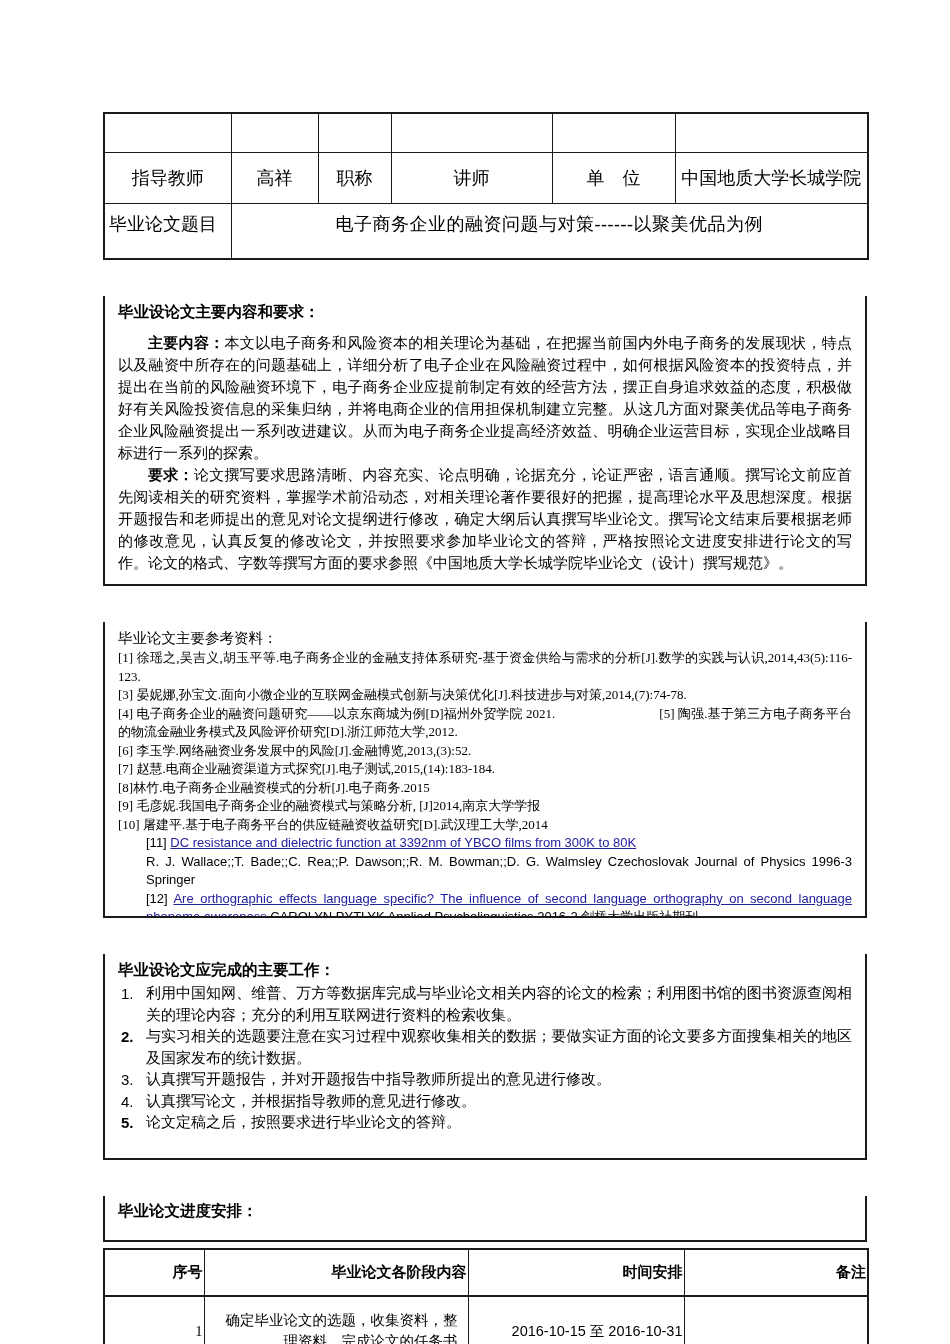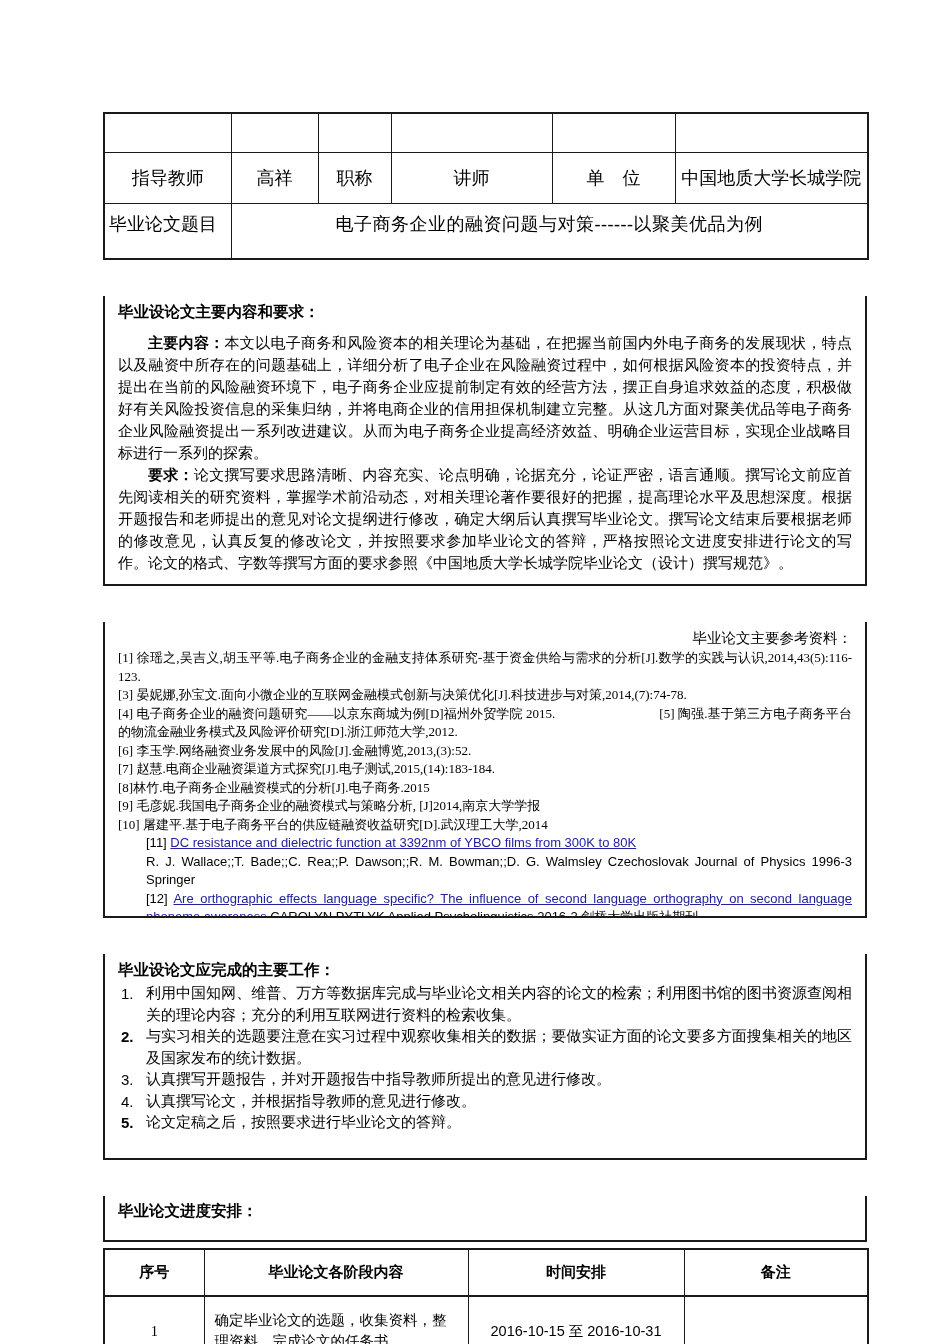--- a/index.html
+++ b/index.html
@@ -23,21 +23,21 @@
   
   .box{border:2px solid #1a1a1a;border-top:none;box-sizing:border-box;
     padding:6px 13px 0 13px;overflow:hidden;margin-top:36px;}
   .box-req{height:290px;font-size:15px;line-height:22px;}
   .box-ref{height:296px;font-size:13px;line-height:18.5px;}
   .box-work{height:206px;font-size:15px;line-height:21.5px;}
   .box-sched{height:46px;padding-top:5px;}
 
   .h-sans{font-family:"Liberation Sans",sans-serif;font-weight:bold;
     font-size:15.5px;line-height:20px;}
-  .h-serif{font-size:14.5px;line-height:20px;text-align:right;}
+  .h-serif{font-size:14.5px;line-height:20px;}
 
   .para{margin:10px 0 0 0;text-indent:2em;text-align:justify;}
   .para .lbl{font-family:"Liberation Sans",sans-serif;font-weight:bold;}
 
   
   .ref-list{margin-top:1px;}
   .ref-line{text-align:justify;}
   .ref-line.latin{font-family:"Liberation Sans",sans-serif;font-size:13px;padding-left:28px;}
   .ref-spacer{display:inline-block;width:104px;}
   a.ref-link{text-decoration:underline;cursor:pointer;}
@@ -46,21 +46,21 @@
   .work-list{margin-top:3px;}
   .work-item{display:flex;}
   .work-num{flex:none;width:28px;padding-left:3px;box-sizing:border-box;
     font-family:"Liberation Sans",sans-serif;}
   .work-num.bold,.work-text.bold{font-weight:bold;}
   .work-text{flex:1;text-align:justify;}
 
   
   table.sched{border-collapse:collapse;width:764px;table-layout:fixed;
     margin-top:6px;border:2px solid #1a1a1a;border-bottom-width:3px;}
-  table.sched th,table.sched td{border:1px solid #1a1a1a;}
+  table.sched th,table.sched td{border:1px solid #1a1a1a;text-align:right;}
   table.sched th{height:43px;font-family:"Liberation Sans",sans-serif;
     font-weight:bold;font-size:15px;border-bottom-width:2px;}
   table.sched td{height:60px;font-size:14.5px;vertical-align:middle;}
   td.sc-no,td.sc-time,td.sc-note{text-align:center;}
   td.sc-time{font-family:"Liberation Sans",sans-serif;font-size:15px;}
   td.sc-content{text-align:left;padding:4px 10px;line-height:21px;}
 </style>
 </head>
 <body>
 
@@ -103,21 +103,21 @@
     <div class="h-sans">毕业设论文主要内容和要求：</div>
     <p class="para"><span class="lbl">主要内容：</span><span>本文以电子商务和风险资本的相关理论为基础，在把握当前国内外电子商务的发展现状，特点以及融资中所存在的问题基础上，详细分析了电子企业在风险融资过程中，如何根据风险资本的投资特点，并提出在当前的风险融资环境下，电子商务企业应提前制定有效的经营方法，摆正自身追求效益的态度，积极做好有关风险投资信息的采集归纳，并将电商企业的信用担保机制建立完整。从这几方面对聚美优品等电子商务企业风险融资提出一系列改进建议。从而为电子商务企业提高经济效益、明确企业运营目标，实现企业战略目标进行一系列的探索。</span></p>
     <p class="para" style="margin-top:0"><span class="lbl">要求：</span><span>论文撰写要求思路清晰、内容充实、论点明确，论据充分，论证严密，语言通顺。撰写论文前应首先阅读相关的研究资料，掌握学术前沿动态，对相关理论著作要很好的把握，提高理论水平及思想深度。根据开题报告和老师提出的意见对论文提纲进行修改，确定大纲后认真撰写毕业论文。撰写论文结束后要根据老师的修改意见，认真反复的修改论文，并按照要求参加毕业论文的答辩，严格按照论文进度安排进行论文的写作。论文的格式、字数等撰写方面的要求参照《中国地质大学长城学院毕业论文（设计）撰写规范》。</span></p>
   </div>
 
   <div class="box box-ref">
     <div class="h-serif">毕业论文主要参考资料：</div>
     <div class="ref-list">
         <div class="ref-line"><span>[1] 徐瑶之,吴吉义,胡玉平等.电子商务企业的金融支持体系研究-基于资金供给与需求的分析[J].数学的实践与认识,2014,43(5):116-123.</span></div>
         <div class="ref-line"><span>[3] 晏妮娜,孙宝文.面向小微企业的互联网金融模式创新与决策优化[J].科技进步与对策,2014,(7):74-78.</span></div>
-        <div class="ref-line"><span>[4] 电子商务企业的融资问题研究——以京东商城为例[D]福州外贸学院 2015.</span><span class="ref-spacer"></span><span>[5] 陶强.基于第三方电子商务平台的物流金融业务模式及风险评价研究[D].浙江师范大学,2012.</span></div>
+        <div class="ref-line"><span>[4] 电子商务企业的融资问题研究——以京东商城为例[D]福州外贸学院 2021.</span><span class="ref-spacer"></span><span>[5] 陶强.基于第三方电子商务平台的物流金融业务模式及风险评价研究[D].浙江师范大学,2012.</span></div>
         <div class="ref-line"><span>[6] 李玉学.网络融资业务发展中的风险[J].金融博览,2013,(3):52.</span></div>
         <div class="ref-line"><span>[7] 赵慧.电商企业融资渠道方式探究[J].电子测试,2015,(14):183-184.</span></div>
         <div class="ref-line"><span>[8]林竹.电子商务企业融资模式的分析[J].电子商务.2015</span></div>
         <div class="ref-line"><span>[9] 毛彦妮.我国电子商务企业的融资模式与策略分析, [J]2014,南京大学学报</span></div>
         <div class="ref-line"><span>[10] 屠建平.基于电子商务平台的供应链融资收益研究[D].武汉理工大学,2014</span></div>
         <div class="ref-line latin"><span>[11] </span><a class="ref-link" href="#" style="color: rgb(34, 34, 158);">DC resistance and dielectric function at 3392nm of YBCO films from 300K to 80K</a></div>
         <div class="ref-line latin"><span>R. J. Wallace;;T. Bade;;C. Rea;;P. Dawson;;R. M. Bowman;;D. G. Walmsley Czechoslovak Journal of Physics 1996-3 Springer</span></div>
         <div class="ref-line latin"><span>[12] </span><a class="ref-link" href="#" style="color: rgb(34, 34, 158);">Are orthographic effects language specific? The influence of second language orthography on second language phoneme awareness</a><span> CAROLYN PYTLYK Applied Psycholinguistics 2016-2 剑桥大学出版社期刊</span></div>
       </div>
   </div>

